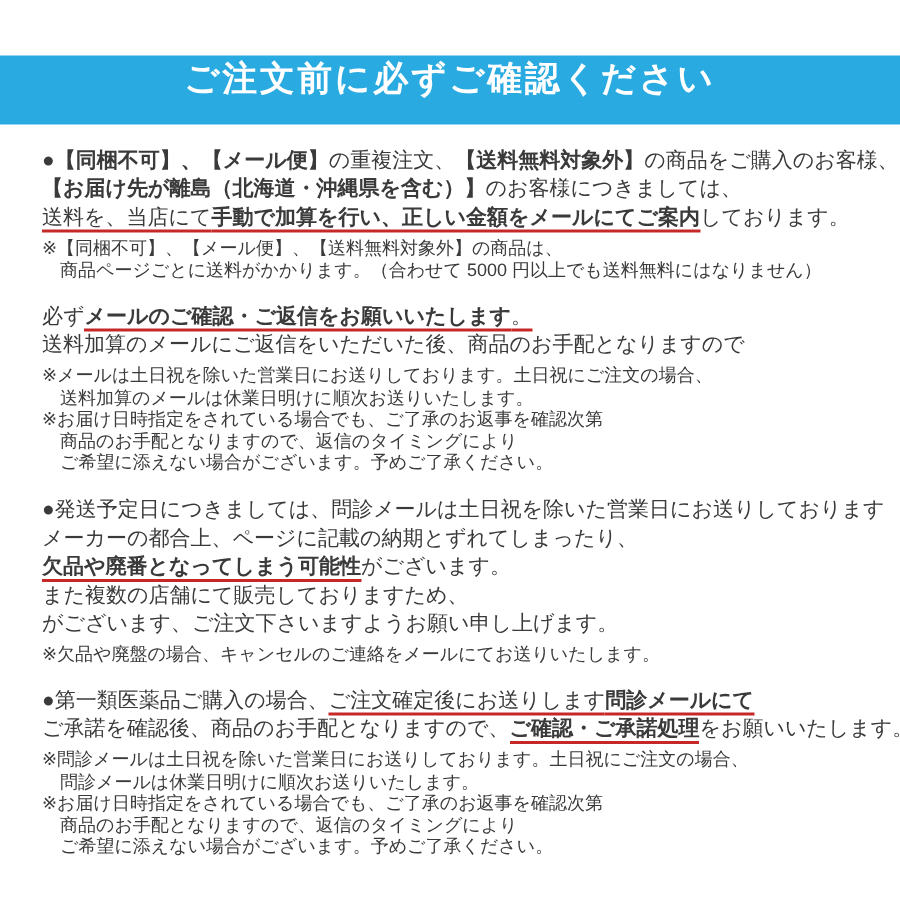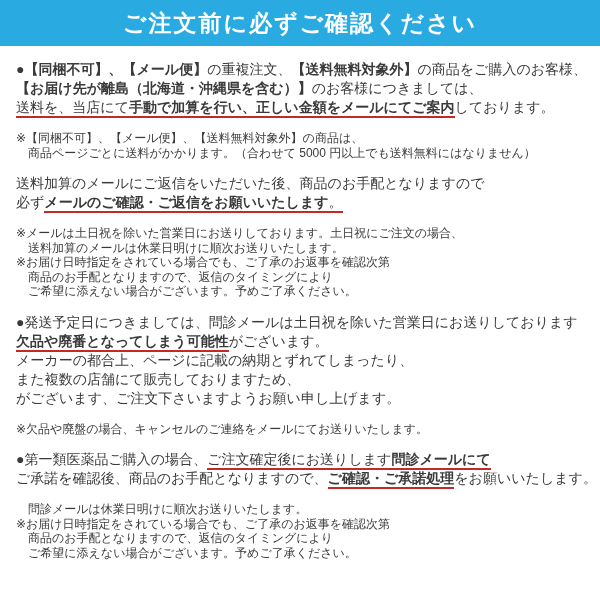--- a/index.html
+++ b/index.html
@@ -14,45 +14,46 @@
   .page {
     width: 600px;
     height: 600px;
     background: #fff;
     color: #3a3a3a;
   }
   .header {
     height: 46px;
     width: 100%;
     display: flex;
-    align-items: center;
+    align-items: flex-start;
     justify-content: center;
     background: var(--header-bg, #29abe2);
+    margin-top: 37px;
   }
   .header h1 {
     margin: 0;
     font-size: 23px;
     font-weight: bold;
     letter-spacing: 2px;
     color: var(--header-fg, #ffffff);
   }
   .content {
-    padding: 14px 12px 0 16px;
+    padding: 14px 12px 0 28px;
   }
   .section {
     margin-bottom: 14px;
   }
   .main {
     font-size: 14px;
     line-height: 19px;
   }
   .note {
     font-size: 12px;
     line-height: 14.5px;
-    margin-top: 14px;
+    margin-top: 4px;
   }
   .line {
     white-space: nowrap;
   }
   .bold {
     font-weight: bold;
   }
   .redline {
     border-bottom: 2px solid var(--underline, #c62828);
     padding-bottom: 1px;
@@ -73,49 +74,50 @@
           <div class="line"><span class="bold">【お届け先が離島（北海道・沖縄県を含む）】</span><span>のお客様につきましては、</span></div>
           <div class="line"><span class="redline">送料を、当店にて</span><span class="bold redline">手動で加算を行い、正しい金額をメールにてご案内</span><span>しております。</span></div>
         </div>
         <div class="note">
           <div class="line"><span>※【同梱不可】、【メール便】、【送料無料対象外】の商品は、</span></div>
           <div class="line"><span>　商品ページごとに送料がかかります。（合わせて 5000 円以上でも送料無料にはなりません）</span></div>
         </div>
       </section>
       <section class="section">
         <div class="main">
+          <div class="line"><span>必ず</span><span class="bold redline">メールのご確認・ご返信をお願いいたします</span><span class="redline">。</span></div>
           <div class="line"><span>送料加算のメールにご返信をいただいた後、商品のお手配となりますので</span></div>
-          <div class="line"><span>必ず</span><span class="bold redline">メールのご確認・ご返信をお願いいたします</span><span class="redline">。</span></div>
         </div>
         <div class="note">
           <div class="line"><span>※メールは土日祝を除いた営業日にお送りしております。土日祝にご注文の場合、</span></div>
           <div class="line"><span>　送料加算のメールは休業日明けに順次お送りいたします。</span></div>
           <div class="line"><span>※お届け日時指定をされている場合でも、ご了承のお返事を確認次第</span></div>
           <div class="line"><span>　商品のお手配となりますので、返信のタイミングにより</span></div>
           <div class="line"><span>　ご希望に添えない場合がございます。予めご了承ください。</span></div>
         </div>
       </section>
       <section class="section">
         <div class="main">
           <div class="line"><span>●発送予定日につきましては、問診メールは土日祝を除いた営業日にお送りしております</span></div>
+          <div class="line"><span>メーカーの都合上、ページに記載の納期とずれてしまったり、</span></div>
           <div class="line"><span class="bold redline">欠品や廃番となってしまう可能性</span><span>がございます。</span></div>
-          <div class="line"><span>メーカーの都合上、ページに記載の納期とずれてしまったり、</span></div>
           <div class="line"><span>また複数の店舗にて販売しておりますため、</span></div>
           <div class="line"><span>がございます、ご注文下さいますようお願い申し上げます。</span></div>
         </div>
         <div class="note">
           <div class="line"><span>※欠品や廃盤の場合、キャンセルのご連絡をメールにてお送りいたします。</span></div>
         </div>
       </section>
       <section class="section">
         <div class="main">
           <div class="line"><span>●第一類医薬品ご購入の場合、</span><span class="redline">ご注文確定後にお送りします</span><span class="bold redline">問診メールにて</span></div>
           <div class="line"><span>ご承諾を確認後、商品のお手配となりますので、</span><span class="bold redline">ご確認・ご承諾処理</span><span>をお願いいたします。</span></div>
         </div>
         <div class="note">
+          <div class="line"><span>※問診メールは土日祝を除いた営業日にお送りしております。土日祝にご注文の場合、</span></div>
           <div class="line"><span>　問診メールは休業日明けに順次お送りいたします。</span></div>
           <div class="line"><span>※お届け日時指定をされている場合でも、ご了承のお返事を確認次第</span></div>
           <div class="line"><span>　商品のお手配となりますので、返信のタイミングにより</span></div>
           <div class="line"><span>　ご希望に添えない場合がございます。予めご了承ください。</span></div>
         </div>
       </section>
     </div>
 </div>
 
 </body></html>

